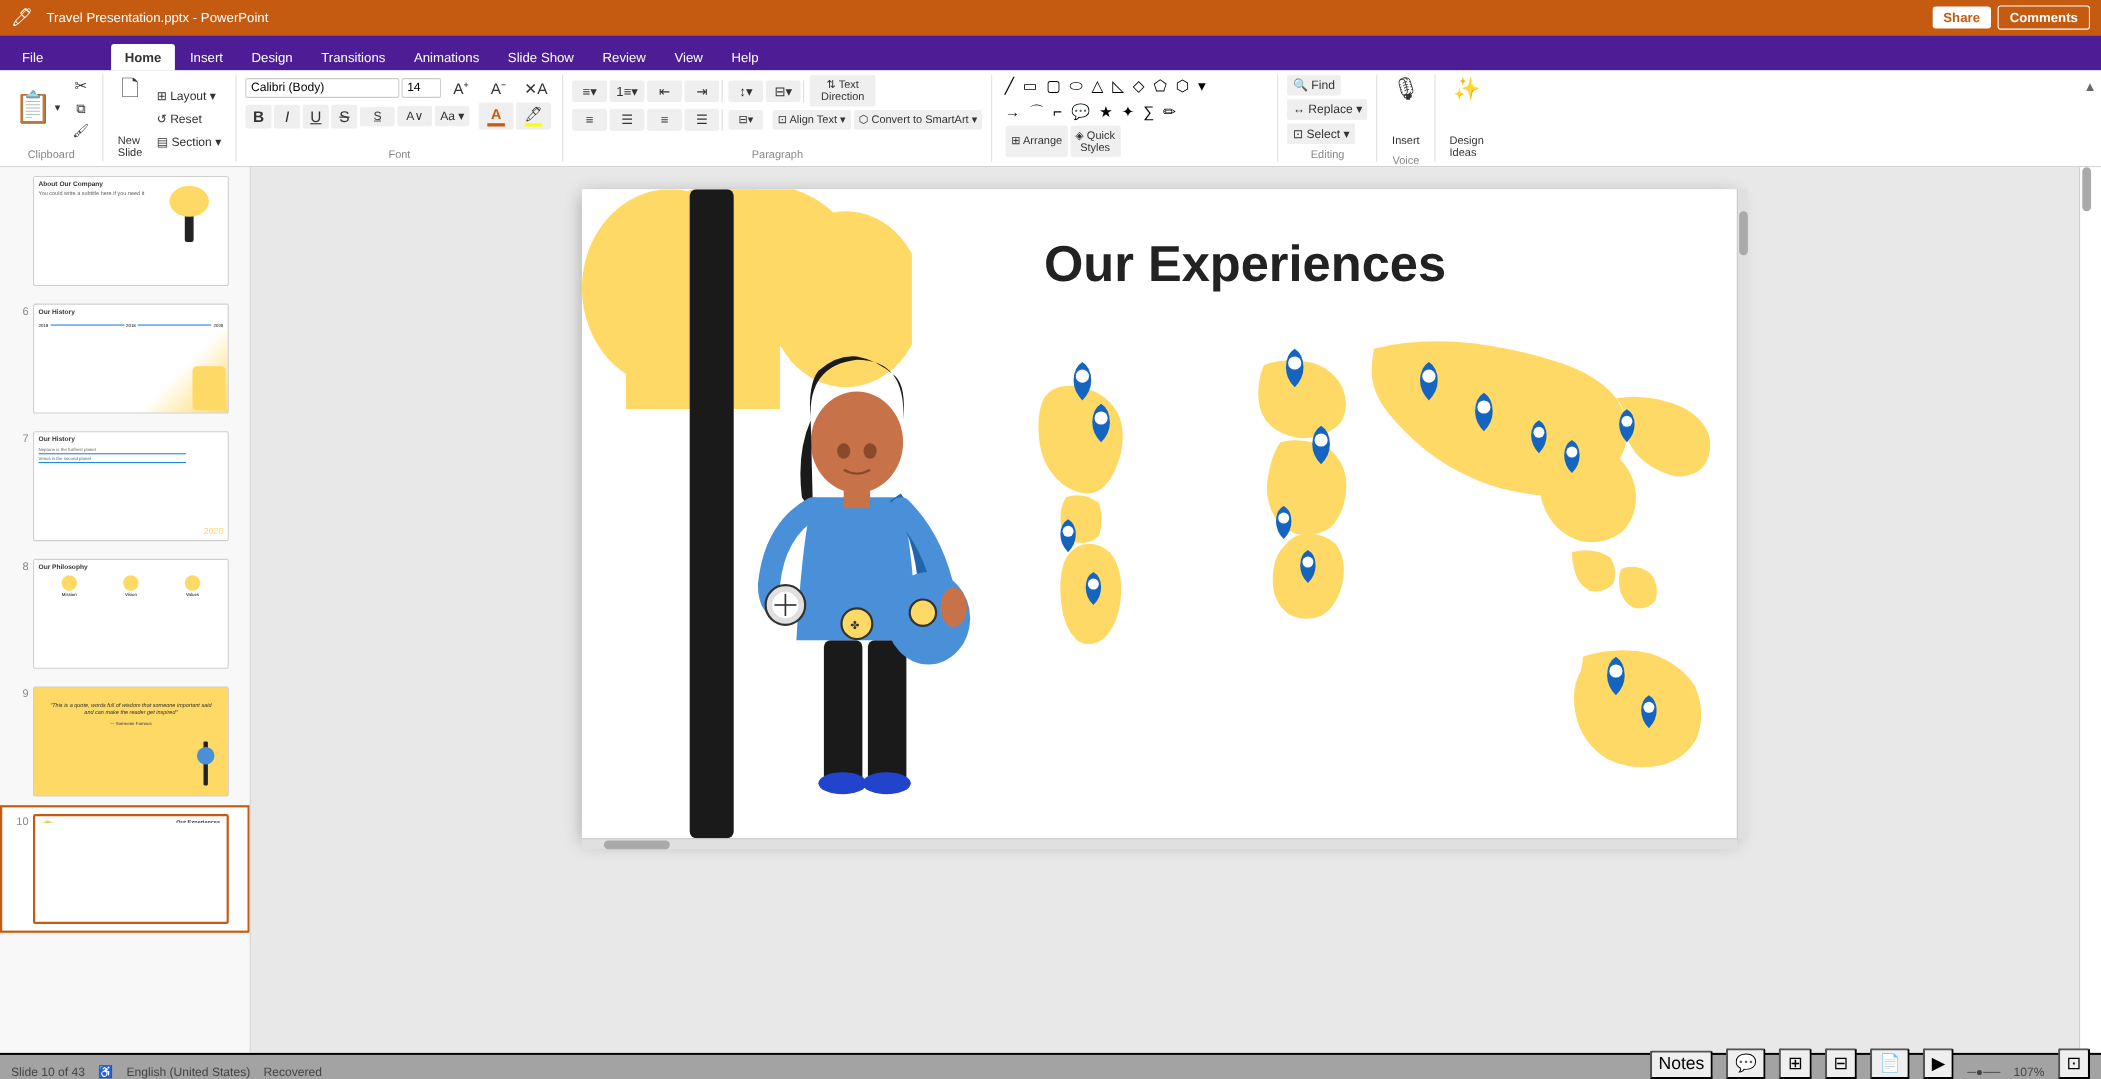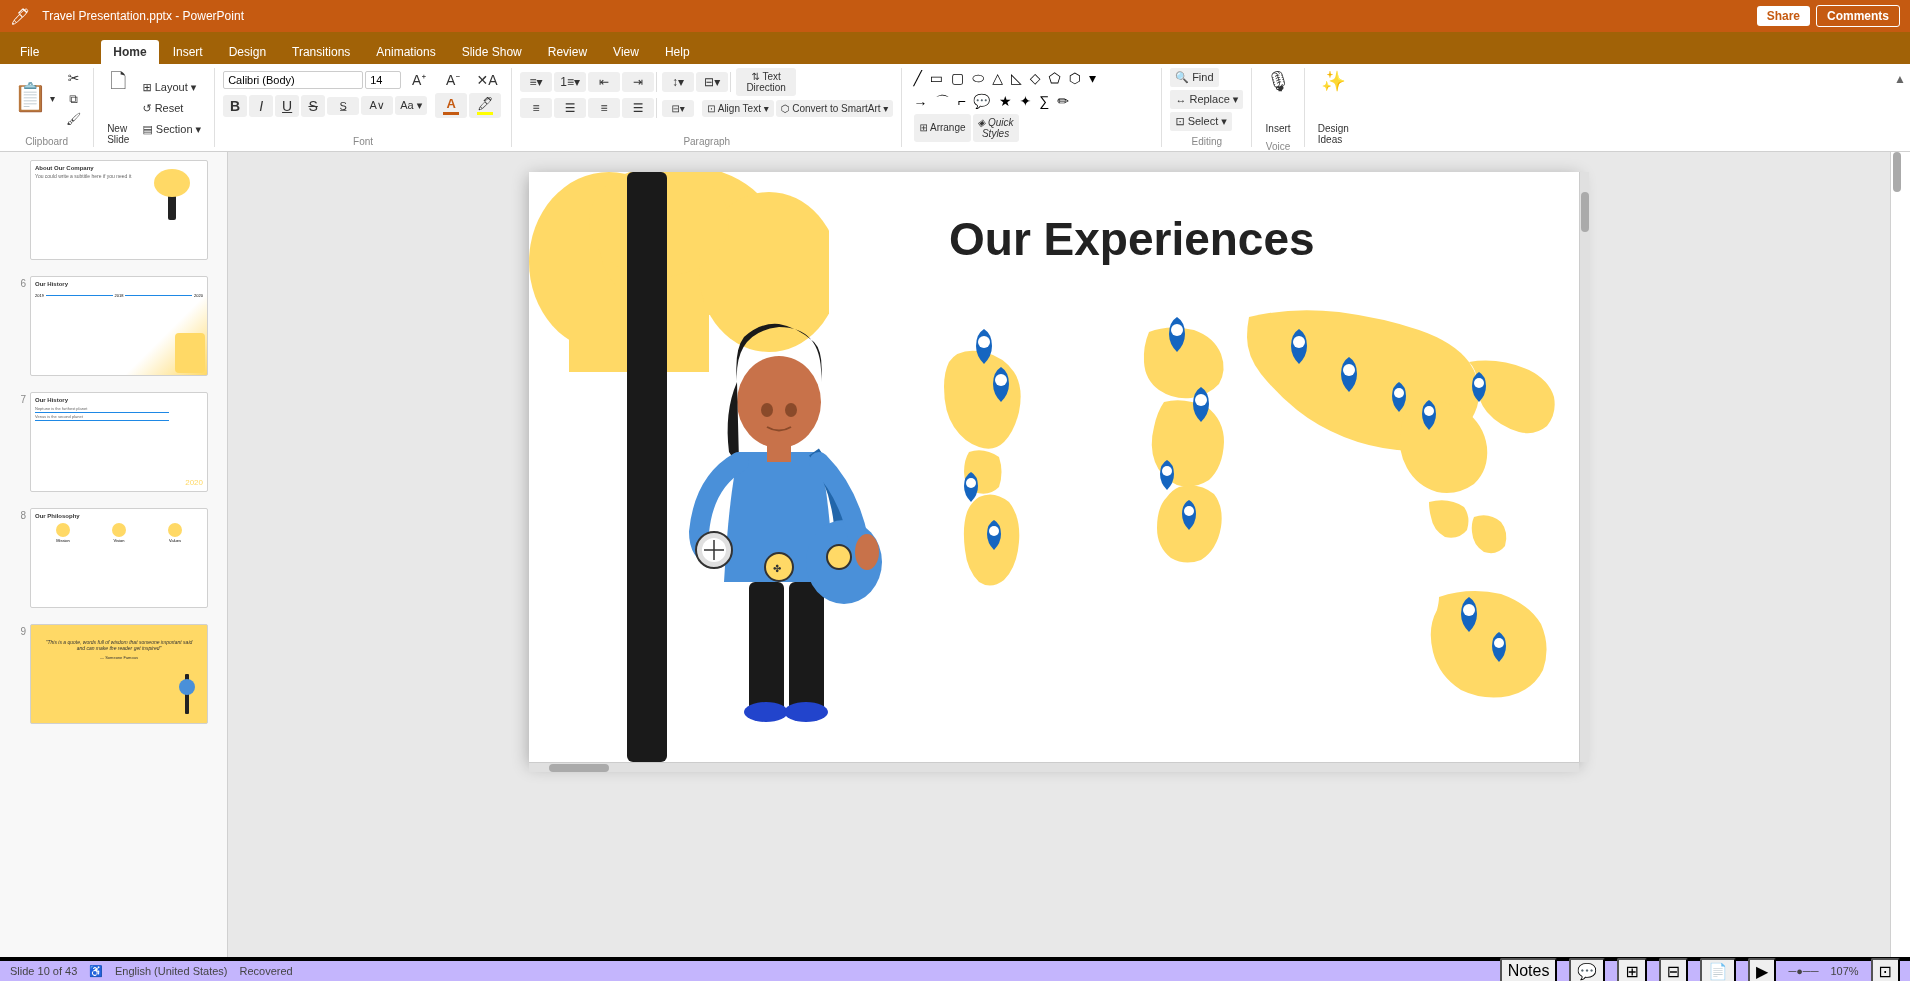--- a/index.html
+++ b/index.html
@@ -11,21 +11,21 @@
       background: #c55a11;
       display: flex;
       align-items: center;
       padding: 0 10px;
       color: white;
     }
 
     
     #ribbon-tabs {
       height: 32px;
-      background: #a16207;
+      background: #4c1d95;
       display: flex;
       align-items: flex-end;
       padding: 0 8px;
       gap: 2px;
     }
     .ribbon-tab {
       padding: 5px 12px;
       font-size: 12px;
       color: white;
       cursor: pointer;
@@ -193,24 +193,24 @@
       height: 590px;
       background: white;
       box-shadow: 0 4px 16px rgba(0,0,0,0.3);
       position: relative;
       overflow: hidden;
     }
 
     
     #status-bar {
       height: 24px;
-      background: #c4b5fd;
-      border-top: 4px solid #000000;
-      display: flex;
-      align-items: center;
+      background: #a3a3a3;
+      border-top: 2px solid #000000;
+      display: flex;
+      align-items: flex-end;
       padding: 0 10px;
       font-size: 11px;
       color: #444;
       gap: 12px;
     }
     #status-bar .spacer { flex: 1; }
     .status-btn {
       padding: 2px 6px;
       cursor: pointer;
       border-radius: 2px;
@@ -455,21 +455,21 @@
         <span class="shape-btn">⌒</span>
         <span class="shape-btn">⌐</span>
         <span class="shape-btn">💬</span>
         <span class="shape-btn">★</span>
         <span class="shape-btn">✦</span>
         <span class="shape-btn">∑</span>
         <span class="shape-btn">✏</span>
       </div>
       <div style="display:flex; flex-direction:row; gap:2px; margin-left:4px;">
         <button class="rib-btn" style="font-size:10px; white-space:nowrap;">⊞ Arrange</button>
-        <button class="rib-btn" style="font-size:10px; white-space:nowrap;font-style:italic;">◈ Quick<br>Styles</button>
+        <button class="rib-btn" style="font-size:10px; white-space:nowrap;">◈ Quick<br>Styles</button>
       </div>
 
     </div>
 
   </div>
 
   <div class="ribbon-group">
     <div class="ribbon-rows">
       <div class="ribbon-row" style="flex-direction:column; gap:3px; align-items:flex-start;">
         <button class="rib-btn-small">🔍 Find</button>
@@ -591,20 +591,36 @@
         </div>
         <div style="position:absolute; right:4px; bottom:4px; width:30px; height:50px; overflow:hidden;">
           <svg viewBox="0 0 30 50" style="width:100%;">
             <rect x="12" y="5" width="4" height="40" fill="#222" rx="1"></rect>
             <circle cx="14" cy="18" r="8" fill="#4a90d9"></circle>
           </svg>
         </div>
       </div>
     </div>
 
+    <div class="slide-item active">
+      <div class="slide-num">10</div>
+      <div class="slide-thumb" style="background:white; border:2px solid #c55a11;">
+        <div style="padding:3px; position:relative; overflow:hidden;">
+          <div style="font-size:5px; font-weight:bold; color:#222; position:absolute; right:6px; top:3px;">Our Experiences</div>
+
+          <div style="position:absolute; left:2px; top:4px; width:20px; height:60px; overflow:hidden;">
+            <svg viewBox="0 0 20 60" style="width:100%;">
+              <rect x="8" y="0" width="3" height="55" fill="#222" rx="1"></rect>
+              <ellipse cx="9.5" cy="6" rx="7" ry="6" fill="#ffd966"></ellipse>
+              <circle cx="9.5" cy="20" r="5" fill="#4a8fc7" opacity="0.8"></circle>
+            </svg>
+          </div>
+        </div>
+      </div>
+    </div>
   </div>
 
   <div id="canvas-area">
     <div class="canvas-wrapper">
       <div class="canvas-h-row">
 
         <div id="slide-canvas">
 
           <div style="position:absolute; top:0; left:0; width:300px; height:200px; z-index:2;">
             <svg viewBox="0 0 300 200" style="width:100%; height:100%;">

